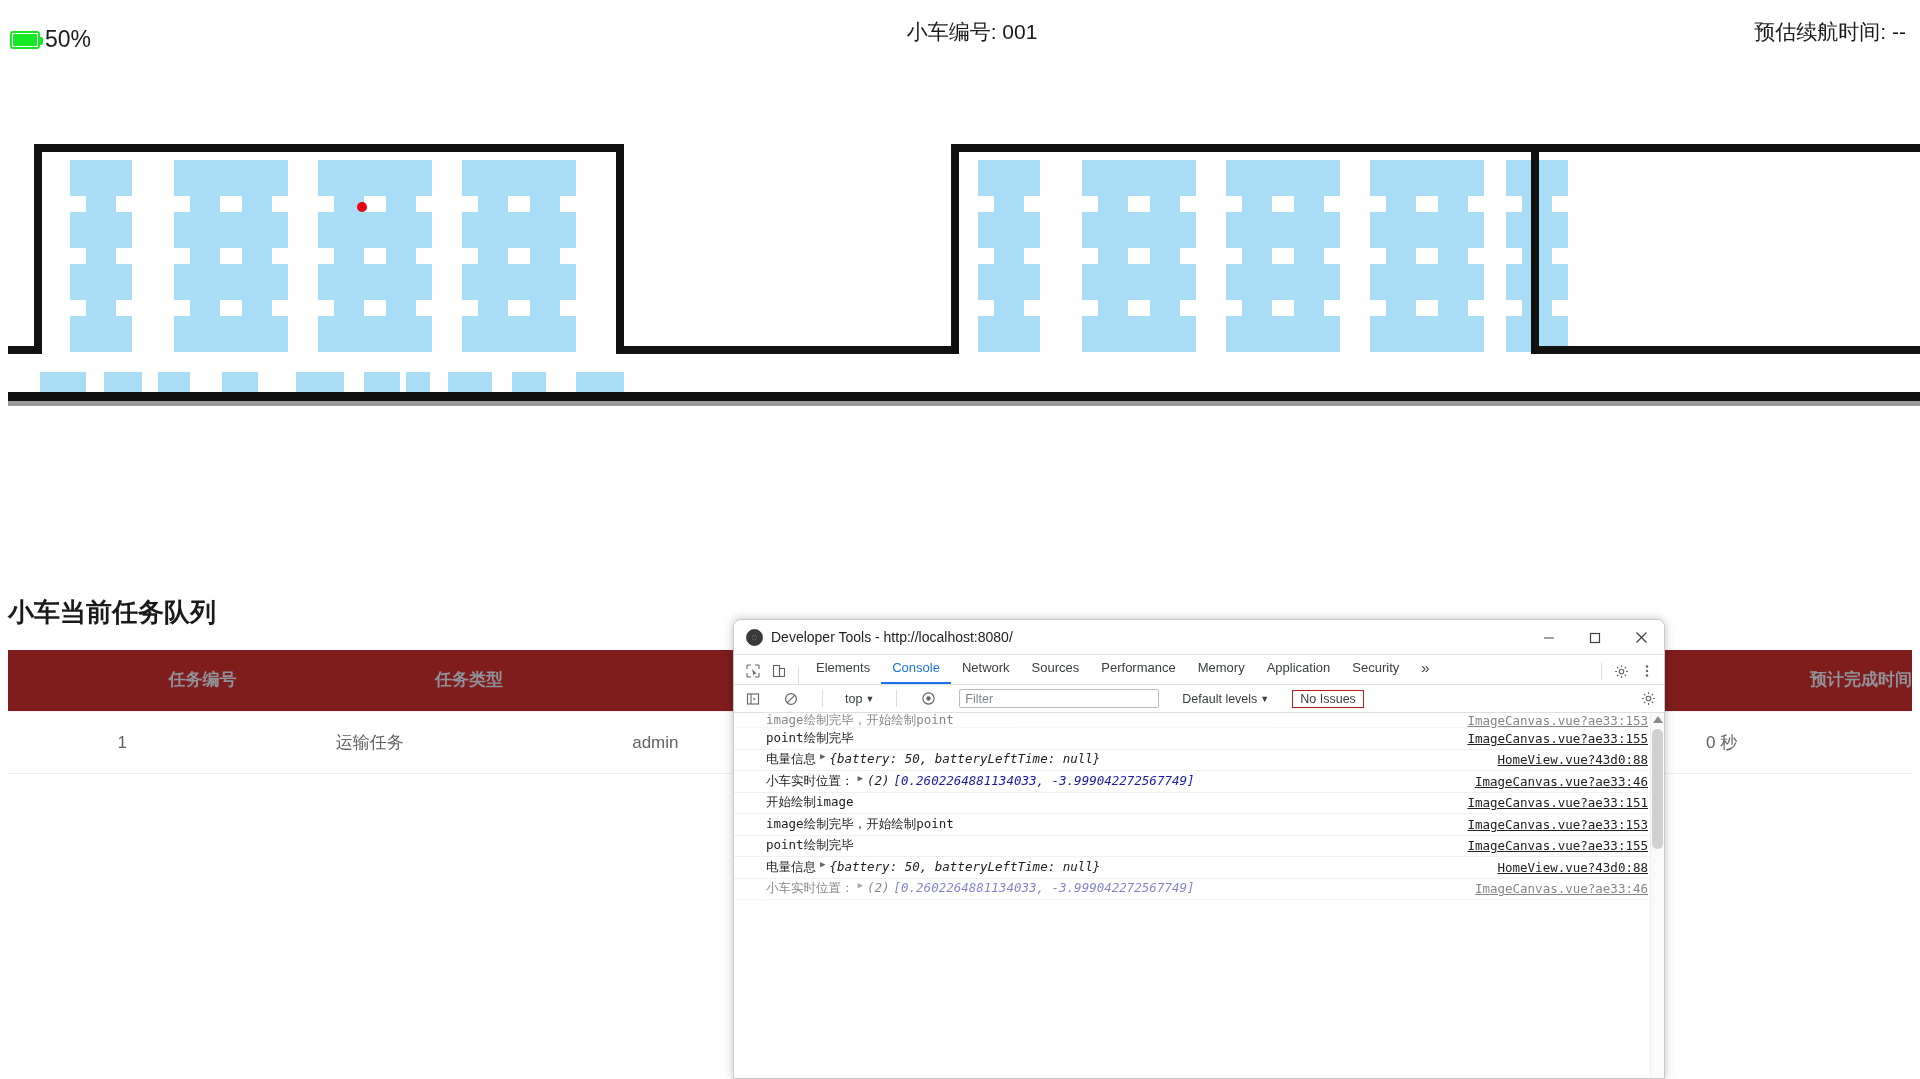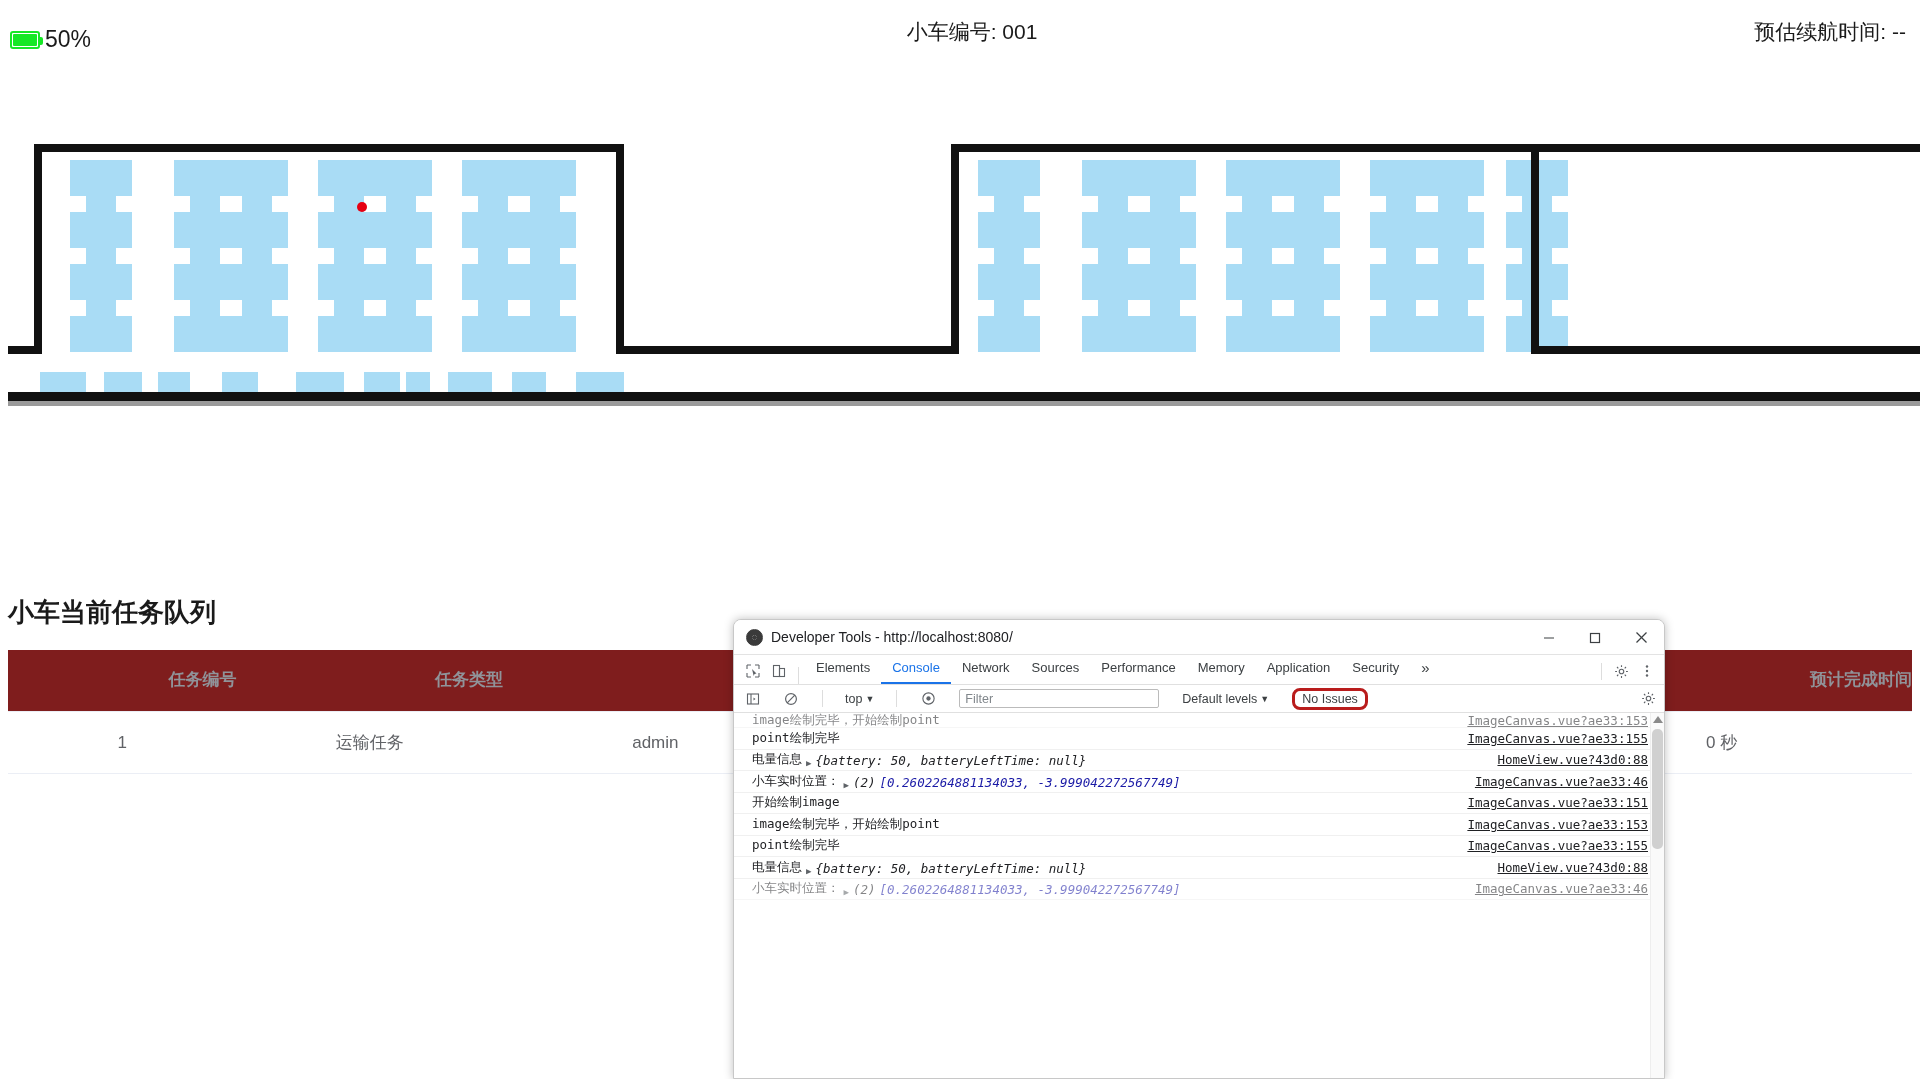--- a/index.html
+++ b/index.html
@@ -99,35 +99,35 @@
   }
   #ctx-select { font-size:12.5px; color:#3c4043; padding:0 4px; display:flex; align-items:center; gap:3px; }
   #filter-input {
     height:19px; width:200px; border:1px solid #bbb; border-radius:2px;
     font-size:12.5px; color:#3c4043; padding:0 5px; margin:0 6px; outline:none;
     font-family:"Liberation Sans", sans-serif; background:#fff;
   }
   #filter-input::placeholder { color:#80868b; }
   #levels-select { font-size:12.5px; color:#3c4043; display:flex; align-items:center; gap:3px; padding:0 5px; }
   #no-issues {
-    font-size:12.5px; color:#3c4043; border:3px solid #b91c1c; border-radius:8px;
+    font-size:12.5px; color:#3c4043; border:1px solid #b91c1c; border-radius:0;
     padding:1px 7px; margin-left:6px;
   }
   .bar-right { margin-left:auto; display:flex; align-items:center; padding-right:3px; }
 
   #dt-console {
     position:relative; height:367px; overflow:hidden; background:#fff;
     font-family:"DejaVu Sans Mono", monospace;
   }
   .log-row {
     display:flex; align-items:center; justify-content:space-between;
     border-bottom:1px solid #f0f0f0; height:21.5px; padding:0 16px 0 18px;
     font-size:12.5px; color:#202124; white-space:nowrap;
   }
-  .log-msg { display:flex; align-items:flex-end; gap:4px; overflow:hidden; }
+  .log-msg { display:flex; align-items:flex-start; gap:4px; overflow:hidden;margin-left:14px; }
   .disc { color:#5f6368; font-size:9px; }
   .obj { color:#202124; font-style:italic; }
   .arr { color:#1a1aa6; font-style:italic; }
   .cnt { color:#202124; font-style:italic; }
   .log-src { color:#202124; text-decoration:underline; font-size:12.5px; flex:none; margin-left:14px; }
   #console-scroll {
     position:absolute; right:0; top:0; width:14px; height:100%;
     background:#fafafa; border-left:1px solid #eee;
   }
   #console-scroll .arrow-up {

